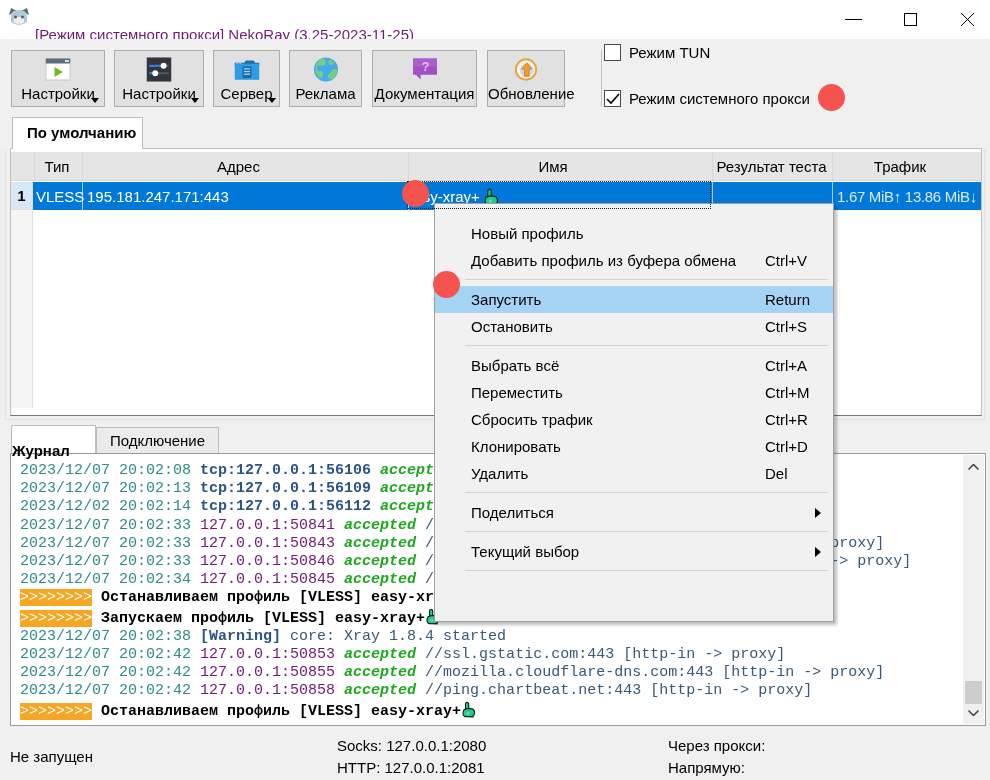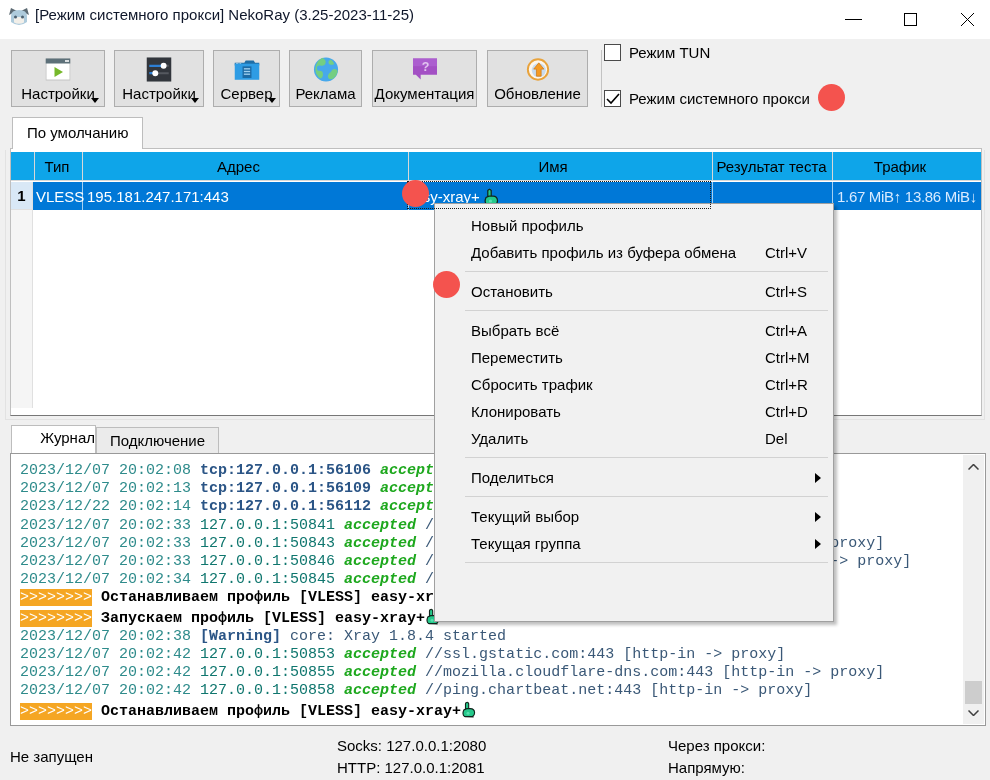--- a/index.html
+++ b/index.html
@@ -2,71 +2,71 @@
 <html><head>
 <meta charset="utf-8">
 <style>
 * { margin:0; padding:0; box-sizing:border-box; }
 html,body { width:990px; height:780px; overflow:hidden; }
 body { font-family:"Liberation Sans", sans-serif; font-size:15px; color:#000; background:#f0f0f0; position:relative; }
 .abs { position:absolute; }
 
 
 #titlebar { left:0; top:0; width:990px; height:39px; background:#ffffff; }
-#title-text { left:35px; top:6px; font-size:15px; color:#0f172a; letter-spacing:0px; }
+#title-text { left:35px; top:26px; font-size:15px; color:#701a75; letter-spacing:0px; }
 .winbtn { top:0; width:57px; height:39px; display:flex; align-items:center; justify-content:center; color:#000; }
 
 
 #toolbar { left:0; top:39px; width:990px; height:78px; background:#f0f0f0; }
 .tbtn { position:absolute; top:50px; height:57px; background:#e1e1e1; border:1px solid #adadad; text-align:center; }
 .tbtn .ticon { position:absolute; top:6px; left:50%; transform:translateX(-50%); width:25px; height:25px; }
 .tbtn .tlabel { position:absolute; bottom:4px; width:100%; font-size:15px; white-space:nowrap; }
 .drop { position:absolute; bottom:3px; width:0; height:0; border-left:4px solid transparent; border-right:4px solid transparent; border-top:5px solid #000; }
 #tsep { left:601px; top:50px; width:1px; height:57px; background:#c3c3c3; }
 .cbrow { position:absolute; display:flex; align-items:center; }
 .cbox { width:17px; height:17px; background:#fff; border:1px solid #4a4a4a; margin-right:8px; position:relative; }
 .cbox svg { position:absolute; left:1px; top:2px; }
 
 
 .redc { position:absolute; width:27px; height:27px; border-radius:50%; background:#f4534e; }
 
 
-.tab { position:absolute; background:#fff; border:1px solid #bdbdbd; border-bottom:none; z-index:2; }
+.tab { position:absolute; background:#fff; border:1px solid #bdbdbd; border-bottom:none; z-index:2;font-weight:bold; }
 .tab-inactive { background:#ebebeb; border:1px solid #bdbdbd; border-bottom:none; }
 
 
 #tablepane { left:10px; top:148px; width:972px; height:268px; background:#ffffff; border:1px solid #bfbfbf; border-bottom-color:#777; }
 .vline { position:absolute; top:0; width:1px; background:#d8d8d8; }
-#theader { position:absolute; left:0; top:3px; width:100%; height:29px; background:#0ea5e9; border-bottom:1px solid #d8d8d8; }
+#theader { position:absolute; left:0; top:3px; width:100%; height:29px; background:#e5e5e5; border-bottom:1px solid #d8d8d8; }
 .hcell { position:absolute; top:0; height:28px; display:flex; align-items:center; justify-content:center; font-size:15px; }
 #rowhdrcol { position:absolute; left:0; top:33px; width:22px; height:226px; background:#f5f5f5; border-right:1px solid #e0e0e0; }
 #row1 { position:absolute; left:22px; top:33px; width:948px; height:28px; background:#0078d7; color:#fff; }
 #row1num { position:absolute; left:0; top:33px; width:22px; height:28px; background:#d9e8f6; border-right:1px solid #e0e0e0; border-bottom:1px solid #e0e0e0; display:flex; align-items:center; justify-content:center; font-weight:bold; color:#000; }
 .rcell { position:absolute; top:0; height:28px; display:flex; align-items:center; white-space:nowrap; }
 .rline { position:absolute; top:0; width:1px; height:28px; background:rgba(255,255,255,0.65); }
 
 
 #logpane { left:10px; top:453px; width:976px; height:273px; background:#fff; border:1px solid #999; }
 #log { position:absolute; left:9px; top:8px; width:940px; font-family:"Liberation Mono", monospace; font-size:15px; line-height:18.2px; white-space:pre; color:#3a5877; }
 .c-date { color:#2e8b8b; }
 .c-tcp { color:#2b5586; font-weight:bold; }
 .c-acc { color:#1ea81e; font-style:italic; font-weight:bold; }
-.c-ip { color:#0f766e; }
+.c-ip { color:#701a75; }
 .c-warn { color:#2b5586; font-weight:bold; }
 .orange { background:#f5a623; color:#fff; letter-spacing:0px; }
 
 #sbar { position:absolute; right:1px; top:1px; width:21px; height:269px; background:#f0f0f0; }
 .sarrow { position:absolute; left:0; width:21px; height:21px; display:flex; align-items:center; justify-content:center; color:#505050; }
 #sthumb { position:absolute; left:2px; width:17px; background:#cdcdcd; }
 
 
 .sbtext { position:absolute; font-size:15px; }
 
 
-#cmenu { left:434px; top:203px; width:400px; height:419px; background:#f1f1f1; border:1px solid #a0a0a0; box-shadow:3px 3px 3px rgba(0,0,0,0.25); padding-top:8px; }
+#cmenu { left:434px; top:203px; width:400px; height:419px; background:#f1f1f1; border:1px solid #a0a0a0; box-shadow:3px 3px 3px rgba(0,0,0,0.25); padding-top:16px; }
 .mi { position:relative; height:27px; display:flex; align-items:center; padding-left:36px; padding-right:24px; }
 .mi .sc { position:absolute; left:330px; }
 .msep { height:12px; position:relative; }
 .msep::after { content:""; position:absolute; left:30px; right:5px; top:5px; height:1px; background:#d2d2d2; }
 .mi.hl { background:#a5d3f3; }
 .arrow { position:absolute; right:12px; top:50%; transform:translateY(-50%); width:0; height:0; border-top:5px solid transparent; border-bottom:5px solid transparent; border-left:6px solid #000; }
 </style>
 </head>
 <body>
 
@@ -145,21 +145,21 @@
   <div class="tlabel">Реклама</div>
 </div>
 <div class="tbtn" style="left:372px; width:105px;">
   <svg class="ticon" viewBox="0 0 26 25">
     <path d="M0.5 1 h25 v17 h-17 v5 l-5 -5 h-3 z" fill="#a350c4"></path>
     <path d="M0.5 1 h25 v8 h-25 z" fill="#ad5fd0" opacity="0.9"></path>
     <text x="13.5" y="14.5" font-size="13" fill="#e2c4ef" text-anchor="middle" font-weight="bold" font-family="Liberation Sans">?</text>
   </svg>
   <div class="tlabel">Документация</div>
 </div>
-<div class="tbtn" style="left:487px; width:101px;">
+<div class="tbtn" style="left:487px; width:78px;">
   <svg class="ticon" viewBox="0 0 32 32">
     <circle cx="16" cy="16" r="13" fill="#fdf6ec" stroke="#e8a33d" stroke-width="2.5"></circle>
     <circle cx="17" cy="17" r="9" fill="#c9dbee"></circle>
     <path d="M17 7.5 l6.5 8 h-3.5 v9 h-6 v-9 h-3.5 z" fill="#f59a23" stroke="#d07c1a" stroke-width="1"></path>
   </svg>
   <div class="tlabel">Обновление</div>
 </div>
 <div class="abs" id="tsep"></div>
 <div class="cbrow" style="left:604px; top:44px;">
   <div class="cbox"></div>
@@ -209,26 +209,26 @@
           <path d="M4 16.6 l9.5 0.2" stroke="#10241c" stroke-width="1.4"></path>
           <circle cx="7.5" cy="13" r="1.6" fill="#58e0ae"></circle>
         </svg></div>
     <div class="rline" style="left:679px;"></div>
     <div class="rline" style="left:799px;"></div>
     <div class="rcell" style="left:804px; color:#d7eaff; letter-spacing:-0.3px;">1.67 MiB↑ 13.86 MiB↓</div>
   </div>
 </div>
 
 <div class="tab-inactive abs" style="left:96px; top:427px; width:123px; height:26px; text-align:center; padding-top:4px;">Подключение</div>
-<div class="tab abs" style="left:11px; top:425px; width:85px; height:28px; text-align:right; padding-top:3px; z-index:2;">Журнал</div>
+<div class="tab abs" style="left:11px; top:425px; width:85px; height:28px; text-align:left; padding-top:16px; z-index:2;">Журнал</div>
 
 <div class="abs" id="logpane">
   <div id="log"><span class="c-date">2023/12/07 20:02:08</span> <span class="c-tcp">tcp:127.0.0.1:56106</span> <span class="c-acc">accepted</span>
 <span class="c-date">2023/12/07 20:02:13</span> <span class="c-tcp">tcp:127.0.0.1:56109</span> <span class="c-acc">accepted</span>
-<span class="c-date">2023/12/22 20:02:14</span> <span class="c-tcp">tcp:127.0.0.1:56112</span> <span class="c-acc">accepted</span>
+<span class="c-date">2023/12/02 20:02:14</span> <span class="c-tcp">tcp:127.0.0.1:56112</span> <span class="c-acc">accepted</span>
 <span class="c-date">2023/12/07 20:02:33</span> <span class="c-ip">127.0.0.1:50841</span> <span class="c-acc">accepted</span> /
 <span class="c-date">2023/12/07 20:02:33</span> <span class="c-ip">127.0.0.1:50843</span> <span class="c-acc">accepted</span> //mozilla.cloudflare-dns.com:443 [http-in -&gt; proxy]
 <span class="c-date">2023/12/07 20:02:33</span> <span class="c-ip">127.0.0.1:50846</span> <span class="c-acc">accepted</span> //img-getpocket.cdn.mozilla.net:443 [http-in -&gt; proxy]
 <span class="c-date">2023/12/07 20:02:34</span> <span class="c-ip">127.0.0.1:50845</span> <span class="c-acc">accepted</span> /
 <span class="orange">&gt;&gt;&gt;&gt;&gt;&gt;&gt;&gt;</span> <b style="color:#000">Останавливаем профиль [VLESS] easy-xr</b>
 <span class="orange">&gt;&gt;&gt;&gt;&gt;&gt;&gt;&gt;</span> <b style="color:#000">Запускаем профиль [VLESS] easy-xray+</b><svg width="15" height="17" viewBox="0 0 16 18" style="vertical-align:-3px">
         <path d="M5 2 q1.5 -1.8 3 0 l0.2 1 -3.4 0.3 z" fill="#c8b84a" stroke="#10241c" stroke-width="0.8"></path>
         <g stroke="#10241c" stroke-width="1.2" fill="#25c98b">
           <path d="M4.8 10 V3.2 a1.7 1.7 0 0 1 3.4 0 V9"></path>
           <path d="M3 9.5 q-2 4.5 0.6 6.8 l8.6 0.2 q2.4 -1.2 2.3 -4 q-0.2 -4.4 -4.5 -4.4 l-4 0 z"></path>
@@ -272,20 +272,24 @@
 
 <div class="abs" id="cmenu">
   <div class="mi">
       <span>Новый профиль</span>
     </div>
   <div class="mi">
       <span>Добавить профиль из буфера обмена</span>
       <span class="sc">Ctrl+V</span>
     </div>
   <div class="msep"></div>
+  <div class="mi hl">
+      <span>Запустить</span>
+      <span class="sc">Return</span>
+    </div>
   <div class="mi">
       <span>Остановить</span>
       <span class="sc">Ctrl+S</span>
     </div>
   <div class="msep"></div>
   <div class="mi">
       <span>Выбрать всё</span>
       <span class="sc">Ctrl+A</span>
     </div>
   <div class="mi">
@@ -307,23 +311,19 @@
   <div class="msep"></div>
   <div class="mi">
       <span>Поделиться</span>
       <div class="arrow"></div>
     </div>
   <div class="msep"></div>
   <div class="mi">
       <span>Текущий выбор</span>
       <div class="arrow"></div>
     </div>
-  <div class="mi">
-      <span>Текущая группа</span>
-      <div class="arrow"></div>
-    </div>
   <div class="msep"></div>
 </div>
 
 <div class="abs" style="left:407px; top:181px; width:304px; height:28px; border:1px dotted #1a1a1a;"></div>
 
 <div class="redc" style="left:402px; top:180px;"></div>
 <div class="redc" style="left:433px; top:271px;"></div>
 
 </body></html>

